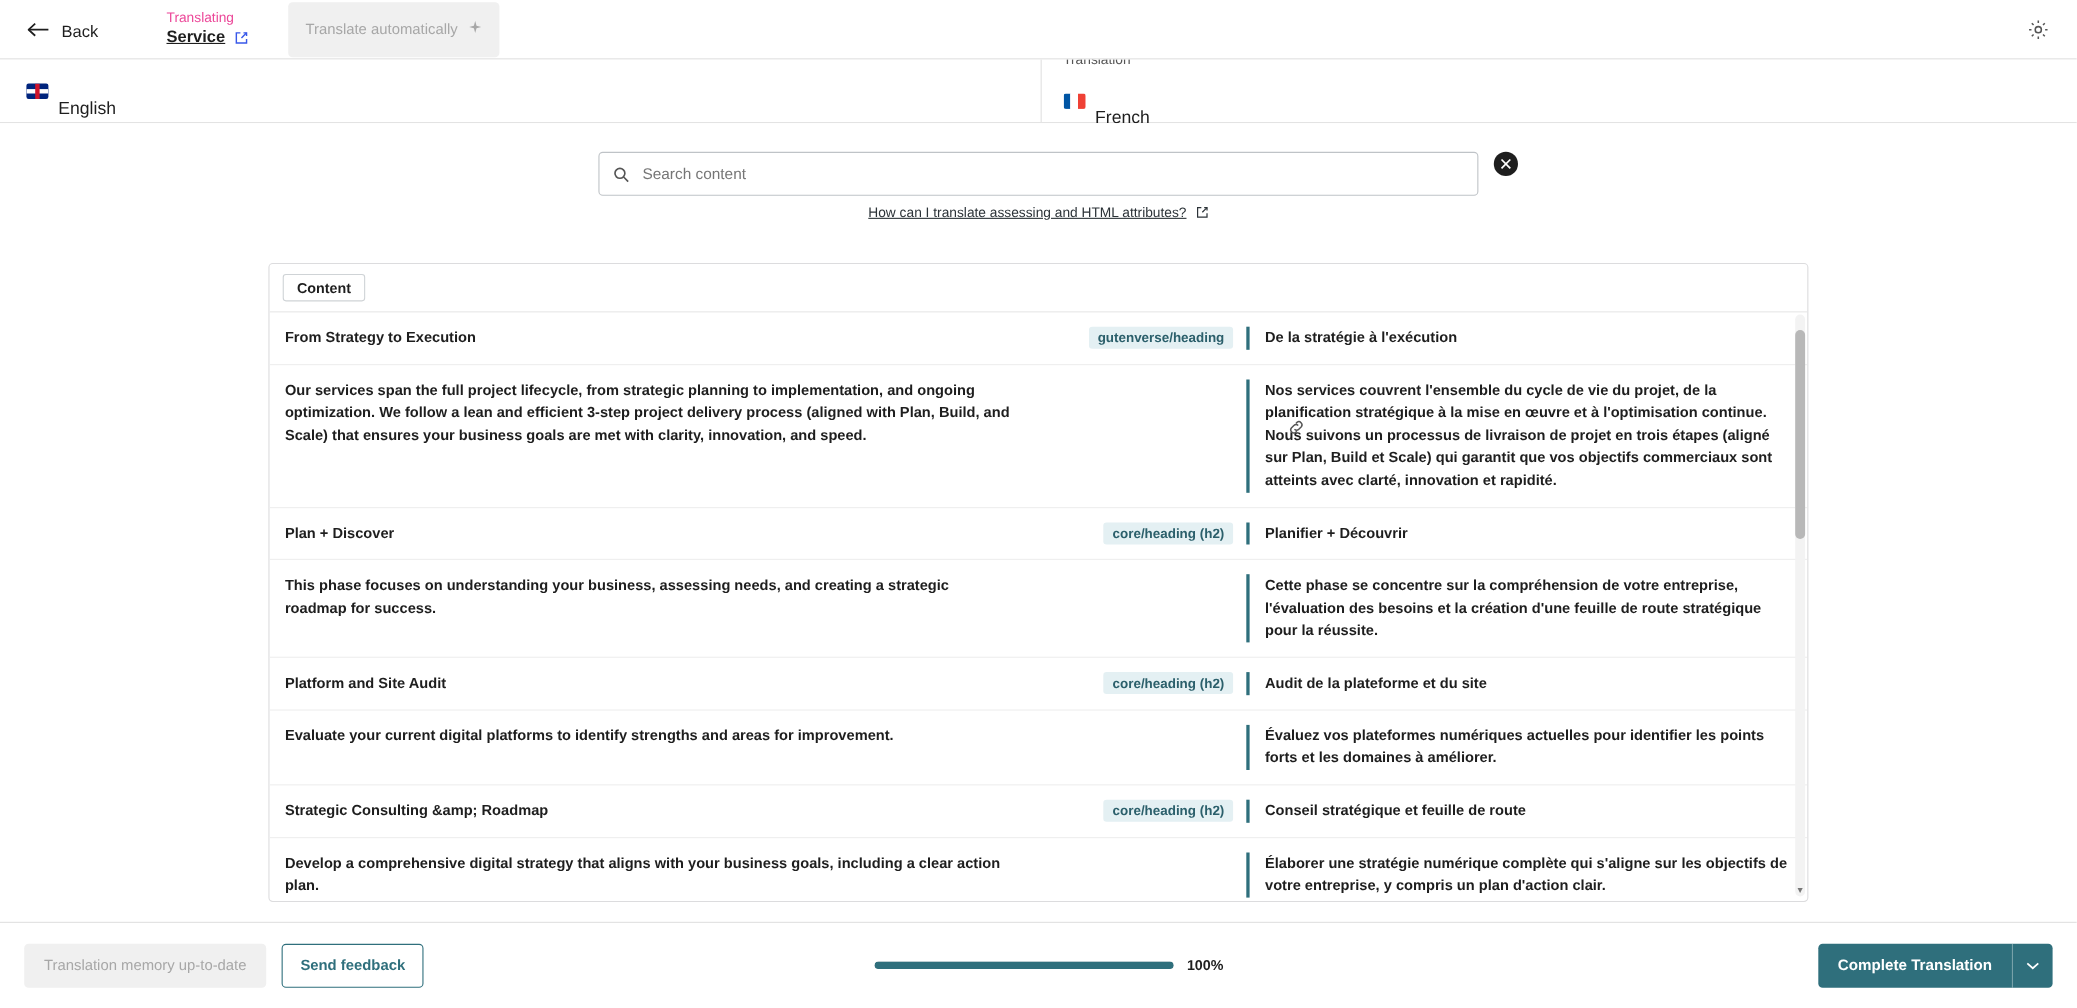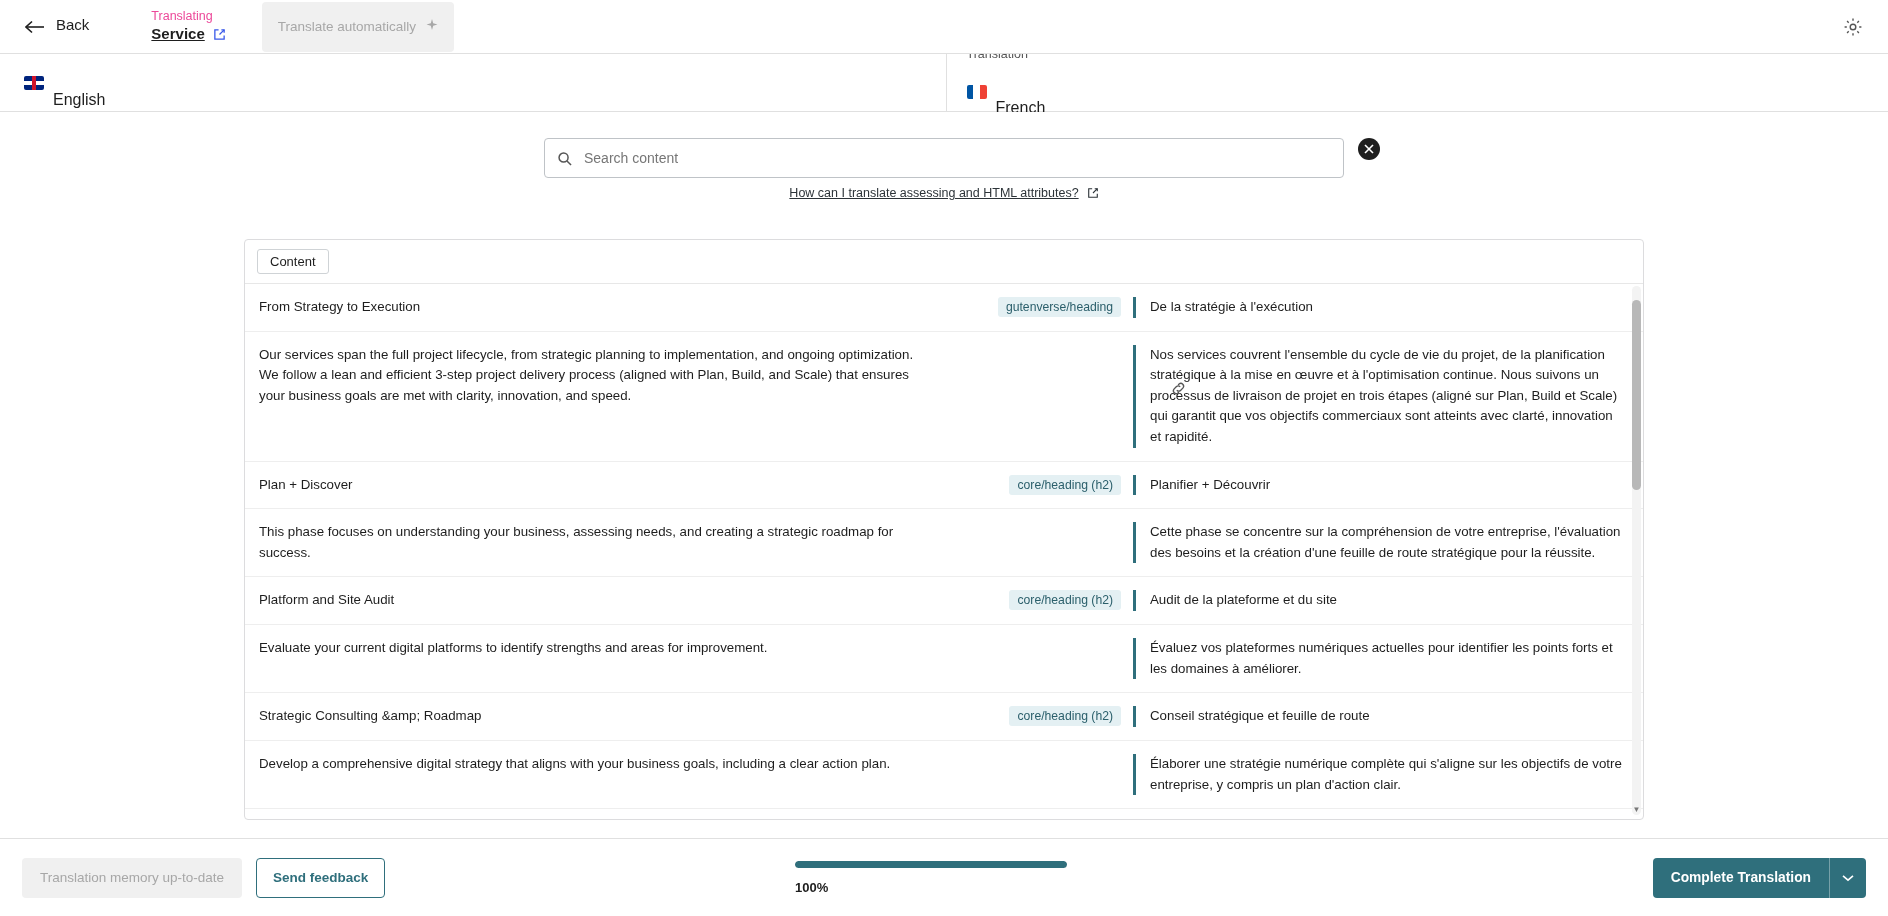--- a/index.html
+++ b/index.html
@@ -24,21 +24,21 @@
     height: 54px;
     min-height: 54px;
     display: flex;
     align-items: center;
     border-bottom: 1px solid #e0e0e0;
     background: #fff;
     position: relative;
   }
   .back-btn {
     display: flex;
-    align-items: flex-start;
+    align-items: flex-end;
     gap: 10px;
     margin-left: 24px;
     cursor: pointer;
     color: #1e1e1e;
     font-size: 15px;
   }
   .back-arrow {
     width: 22px; height: 22px;
     display: flex; align-items: center; justify-content: center;
   }
@@ -206,20 +206,21 @@
     left: 244px;
     right: 244px;
     top: 127px;
     bottom: 18px;
     border: 1px solid #dcdcde;
     border-radius: 4px;
     background: #fff;
     display: flex;
     flex-direction: column;
     overflow: hidden;
+    font-weight: bold;
   }
   .panel-head {
     height: 44px;
     min-height: 44px;
     display: flex;
     align-items: center;
     padding-left: 12px;
     border-bottom: 1px solid #e7e7e7;
   }
   .chip {
@@ -346,22 +347,22 @@
     padding: 0 16px;
     background: #fff;
     color: #2f6f7c;
     border: 1px solid #2f6f7c;
     font-weight: 700;
   }
   .progress-wrap {
     position: absolute;
     left: 795px;
     display: flex;
+    align-items: center;
     gap: 12px;
-    flex-direction: column;
   }
   .progress-track {
     width: 272px;
     height: 7px;
     border-radius: 4px;
     background: #dcdcde;
     overflow: hidden;
   }
   .progress-fill {
     height: 100%;

